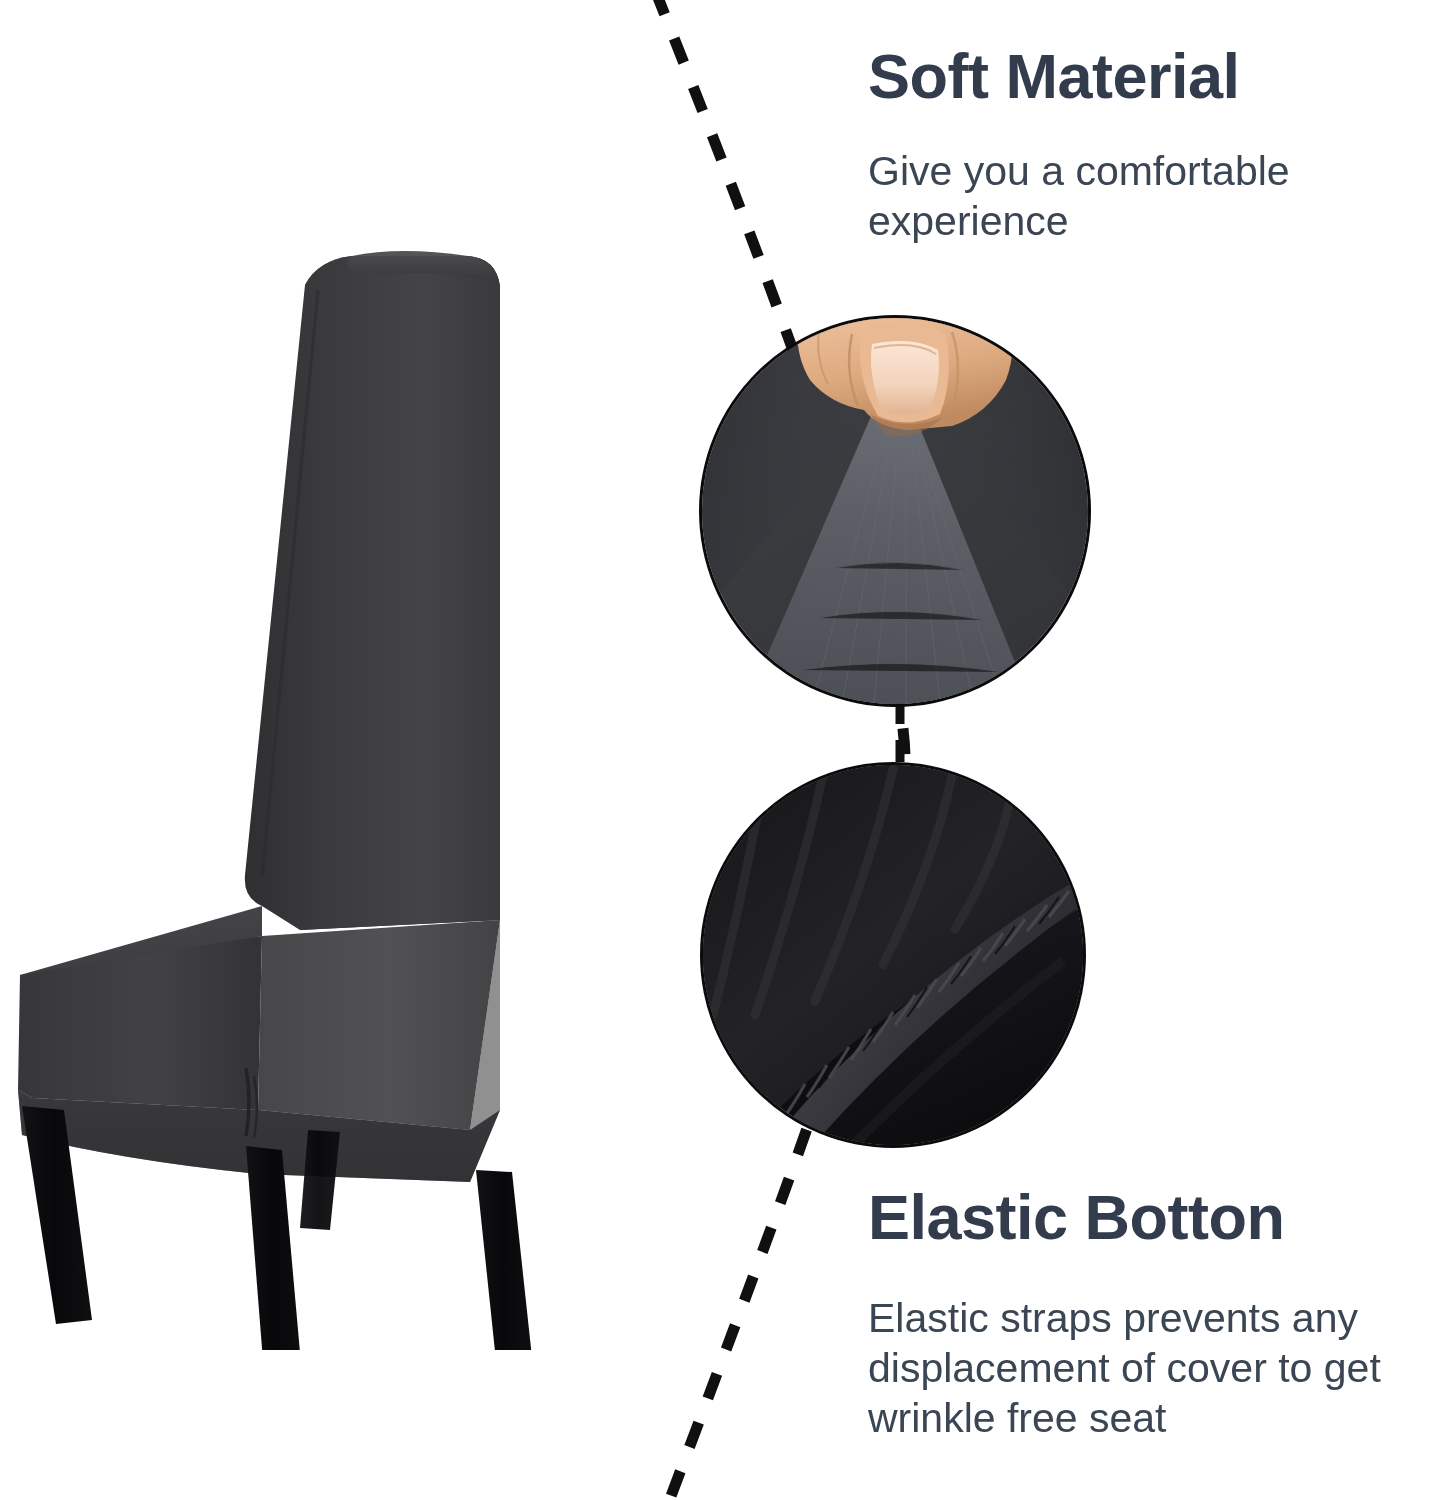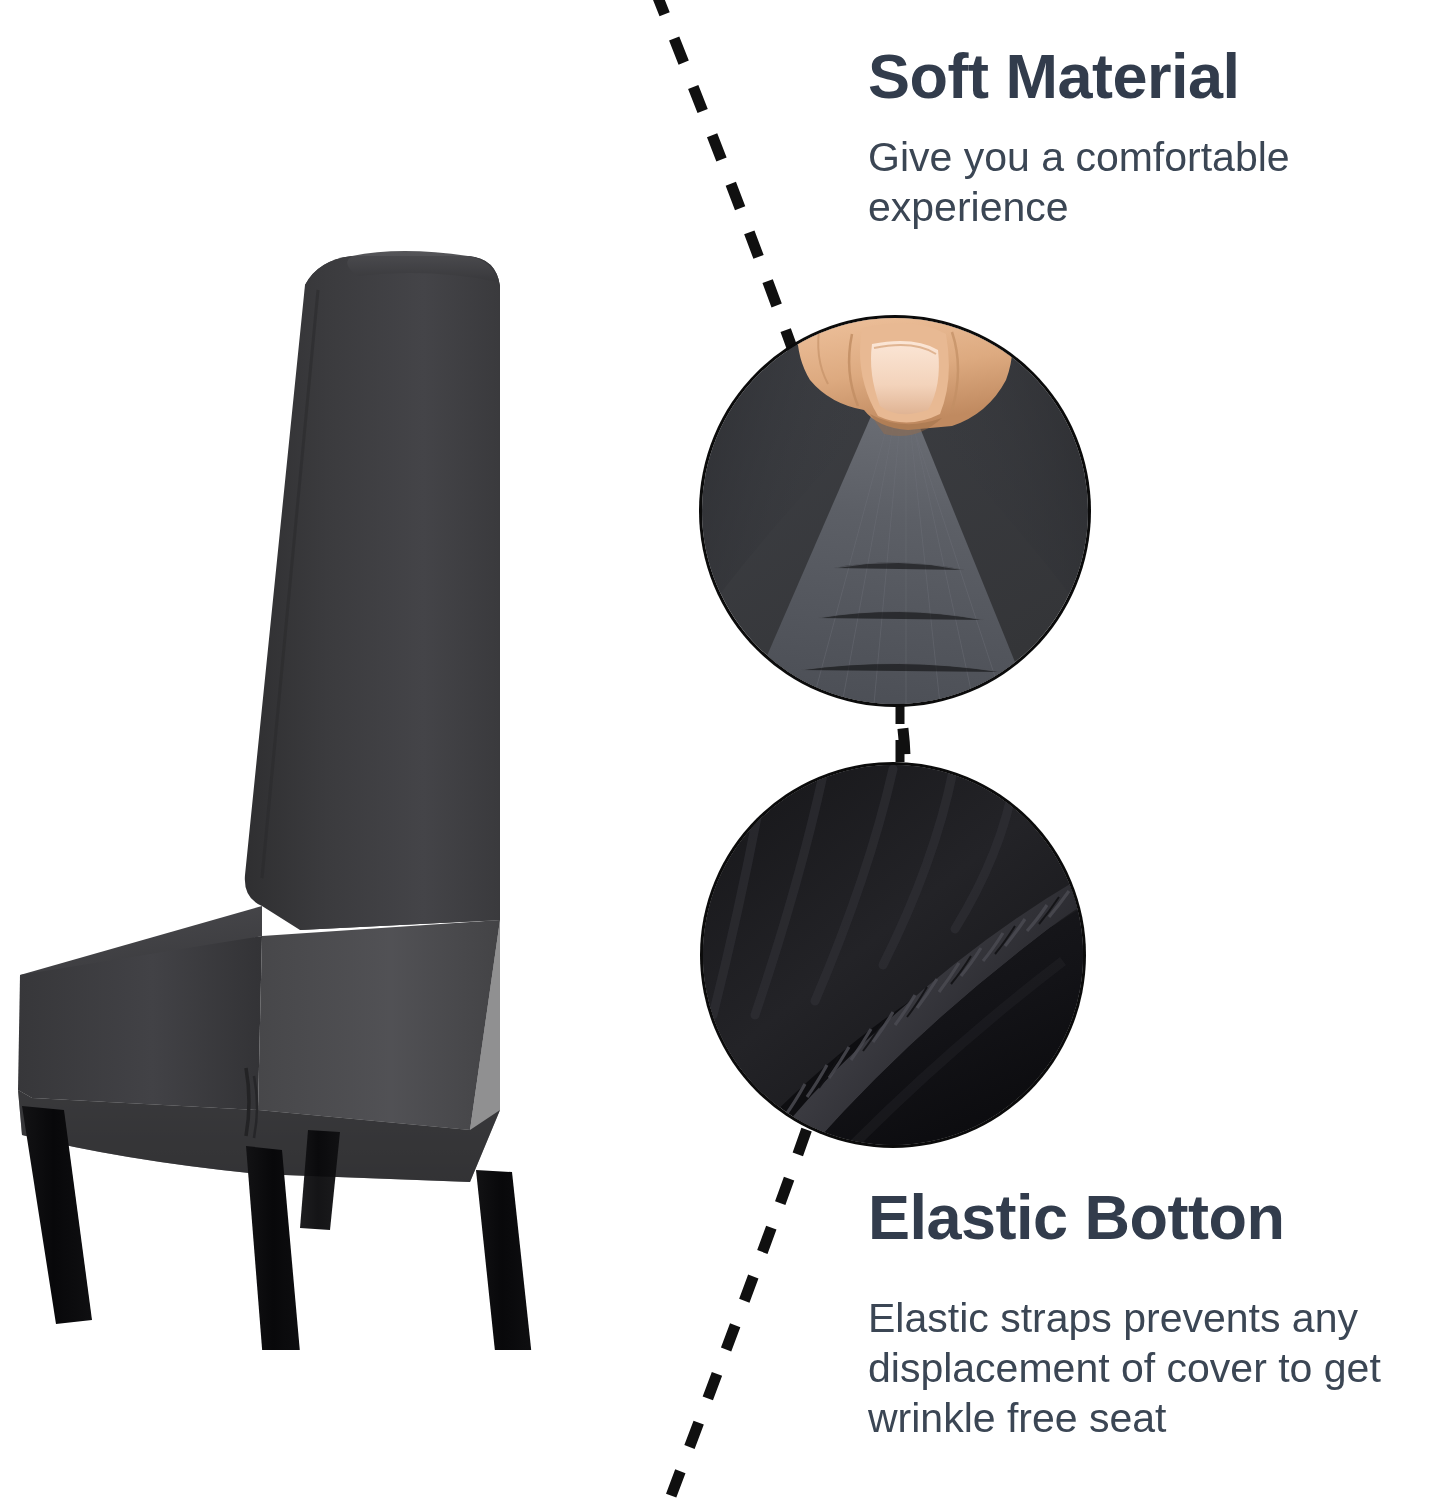--- a/index.html
+++ b/index.html
@@ -77,21 +77,21 @@
     white-space: nowrap;
   }
   .feature-body {
     margin: 0;
     font-family: "Liberation Sans", sans-serif;
     font-size: 41px;
     font-weight: normal;
     line-height: 1.22;
     color: #3b4654;
   }
-  #text-block-top .feature-body   { margin-top: 24px; width: 570px; }
+  #text-block-top .feature-body   { margin-top: 38px; width: 570px; }
   #text-block-bottom .feature-body{ margin-top: 44px; width: 585px; }
 </style>
 </head>
 <body>
 
 <div id="page">
 
   <div id="chair-photo">
     <svg viewBox="0 0 660 1120" width="660" height="1120">
       <defs>

